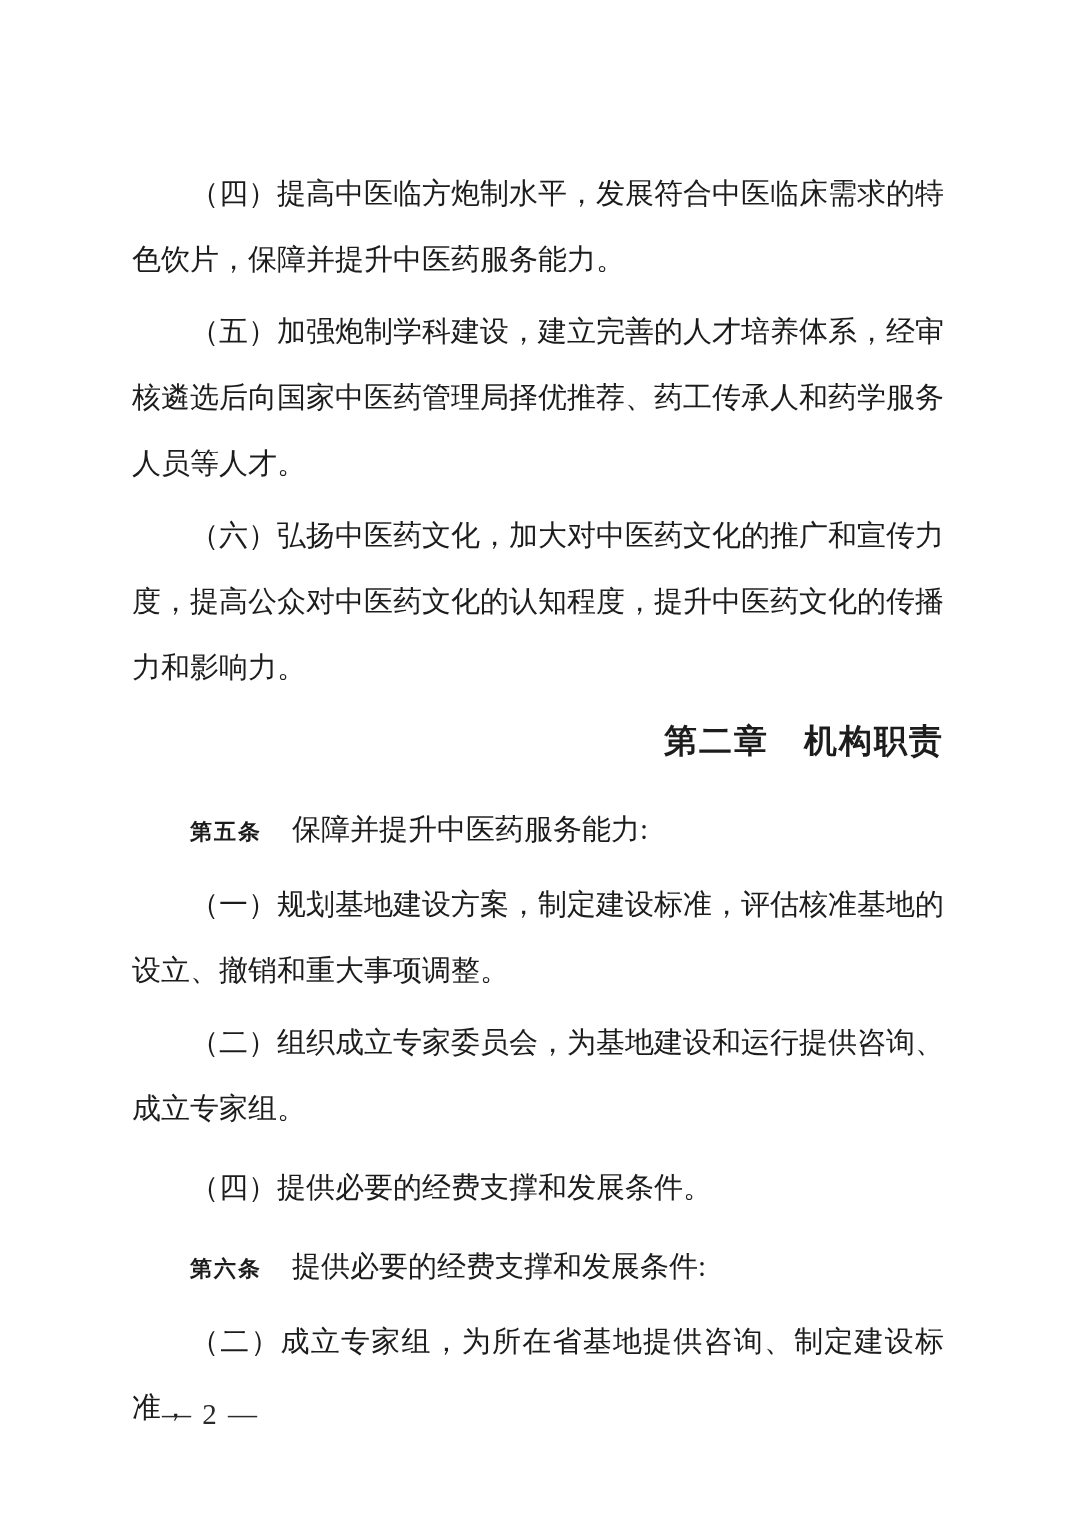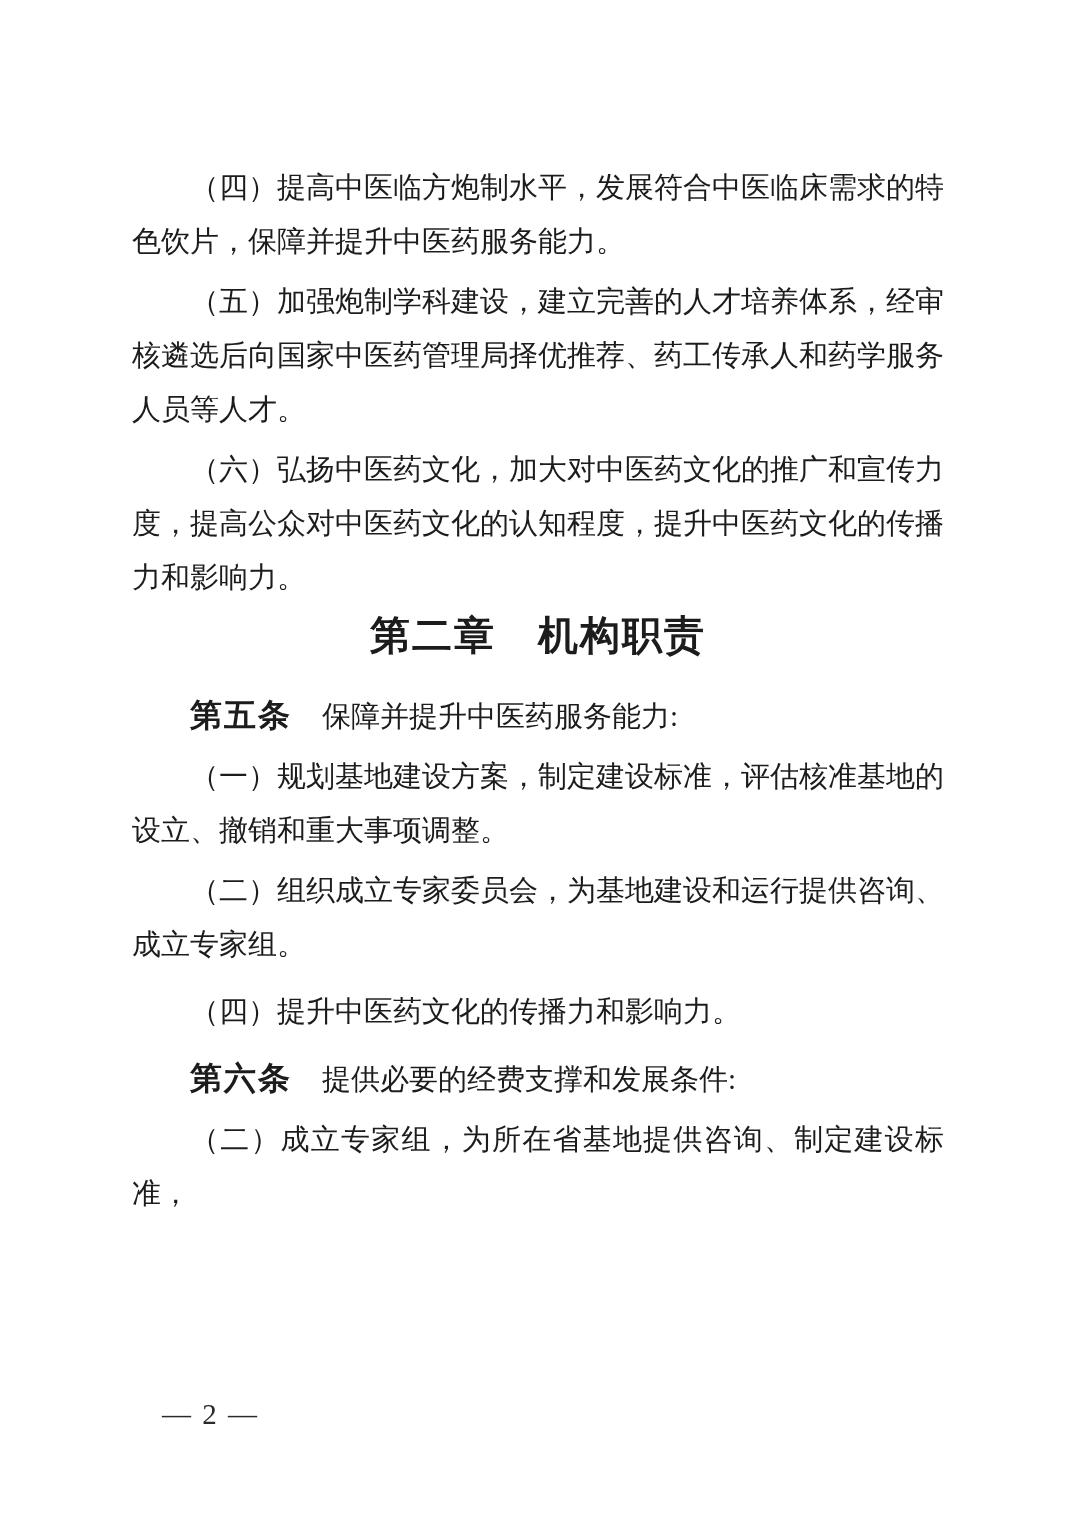--- a/index.html
+++ b/index.html
@@ -15,43 +15,43 @@
     overflow: hidden;
     font-family: "Liberation Serif", serif;
     color: #1c1c1c;
   }
   .content {
     position: absolute;
     left: 132px;
     top: 160px;
     width: 812px;
     font-size: 29px;
-    line-height: 54px;
+    line-height: 66px;
     text-align: justify;
   }
   .para {
     margin: 0 0 6px 0;
     text-indent: 58px;
   }
   .gap-before {
     margin-top: 13px;
   }
   .chapter {
-    font-family: Liberation Mono, monospace;
+    font-family: Liberation Serif, serif;
     font-weight: bold;
-    font-size: 40px;
+    font-size: 33px;
     letter-spacing: 2px;
-    text-align: center;
+    text-align: right;
     text-indent: 0;
     margin: 8px 0 22px 0;
   }
   .article-label {
     font-family: Liberation Sans, sans-serif;
     font-weight: bold;
-    font-size: 32px;
+    font-size: 22px;
     letter-spacing: 2px;
     margin-right: 30px;
   }
   .footer {
     position: absolute;
     left: 162px;
     top: 1398px;
     font-size: 29px;
     letter-spacing: 2px;
     color: #2a2a2a;
@@ -62,18 +62,18 @@
 
 <div class="page" style="background: rgb(255, 255, 255); color: rgb(28, 28, 28);">
   <main class="content" id="doc-content">
       <p class="para">（四）提高中医临方炮制水平，发展符合中医临床需求的特色饮片，保障并提升中医药服务能力。</p>
       <p class="para">（五）加强炮制学科建设，建立完善的人才培养体系，经审核遴选后向国家中医药管理局择优推荐、药工传承人和药学服务人员等人才。</p>
       <p class="para">（六）弘扬中医药文化，加大对中医药文化的推广和宣传力度，提高公众对中医药文化的认知程度，提升中医药文化的传播力和影响力。</p>
       <h2 class="chapter">第二章　机构职责</h2>
       <p class="para"><span class="article-label">第五条</span><span>保障并提升中医药服务能力:</span></p>
       <p class="para">（一）规划基地建设方案，制定建设标准，评估核准基地的设立、撤销和重大事项调整。</p>
       <p class="para">（二）组织成立专家委员会，为基地建设和运行提供咨询、成立专家组。</p>
-      <p class="para gap-before">（四）提升中医药文化的传播力和影响力。</p>
+      <p class="para gap-before">（四）提供必要的经费支撑和发展条件。</p>
       <p class="para gap-before"><span class="article-label">第六条</span><span>提供必要的经费支撑和发展条件:</span></p>
       <p class="para">（二）成立专家组，为所在省基地提供咨询、制定建设标准，</p>
     </main>
   <div class="footer">— 2 —</div>
 </div>
 
 </body></html>

